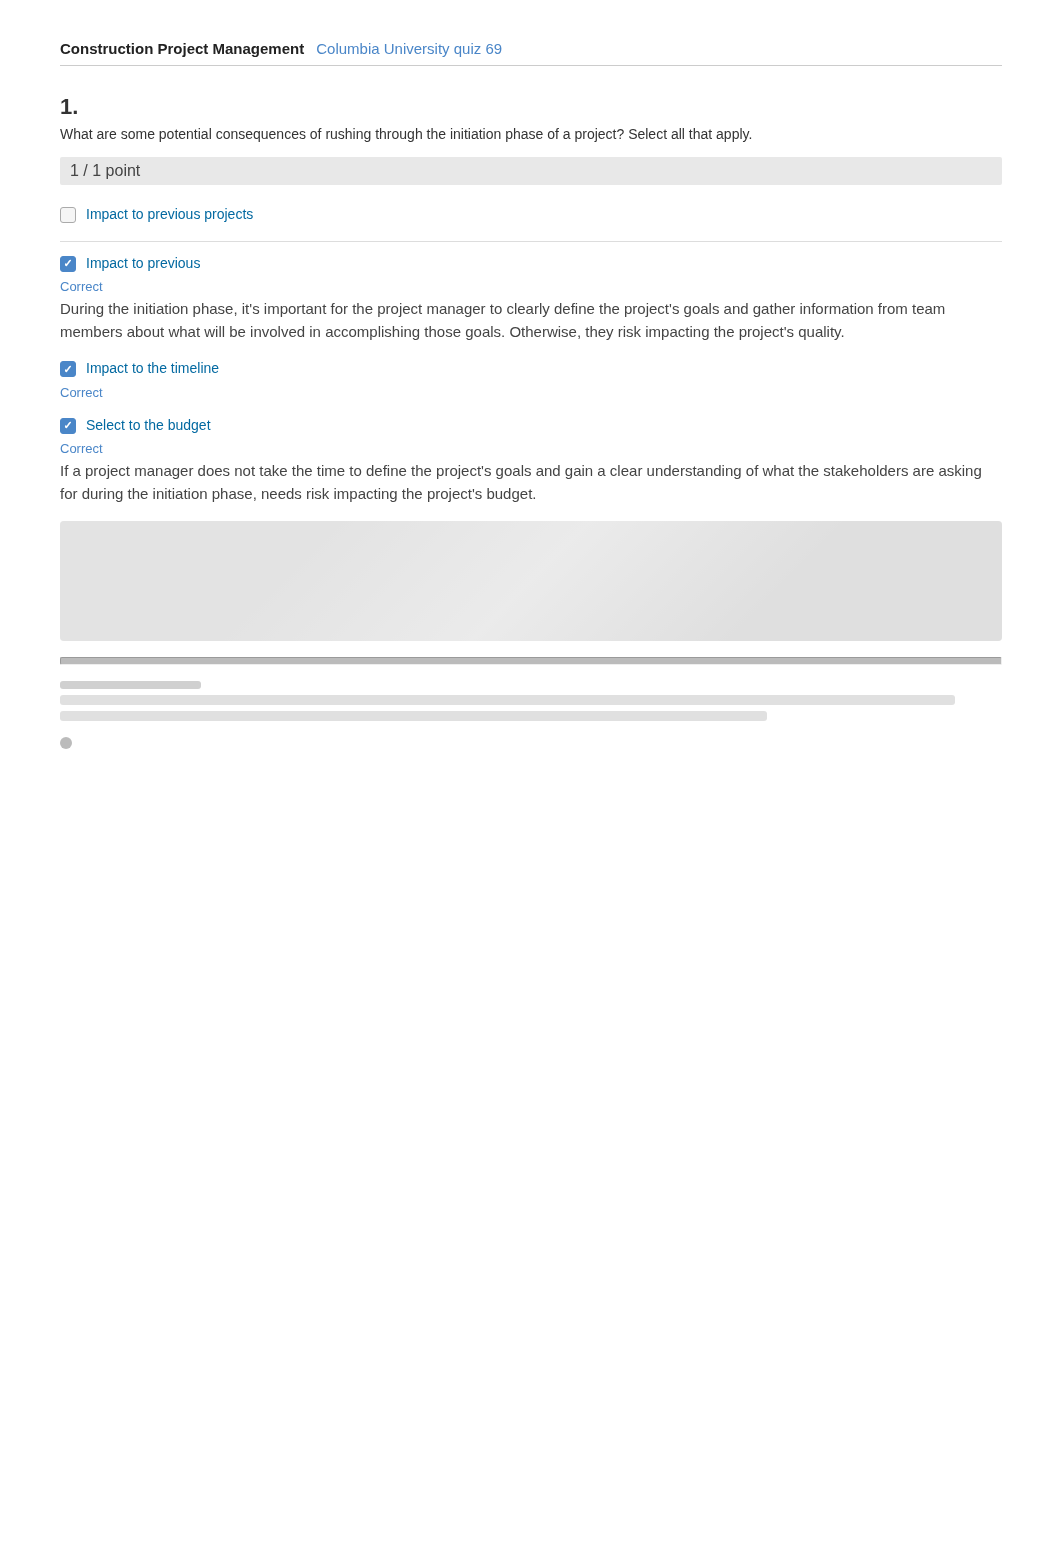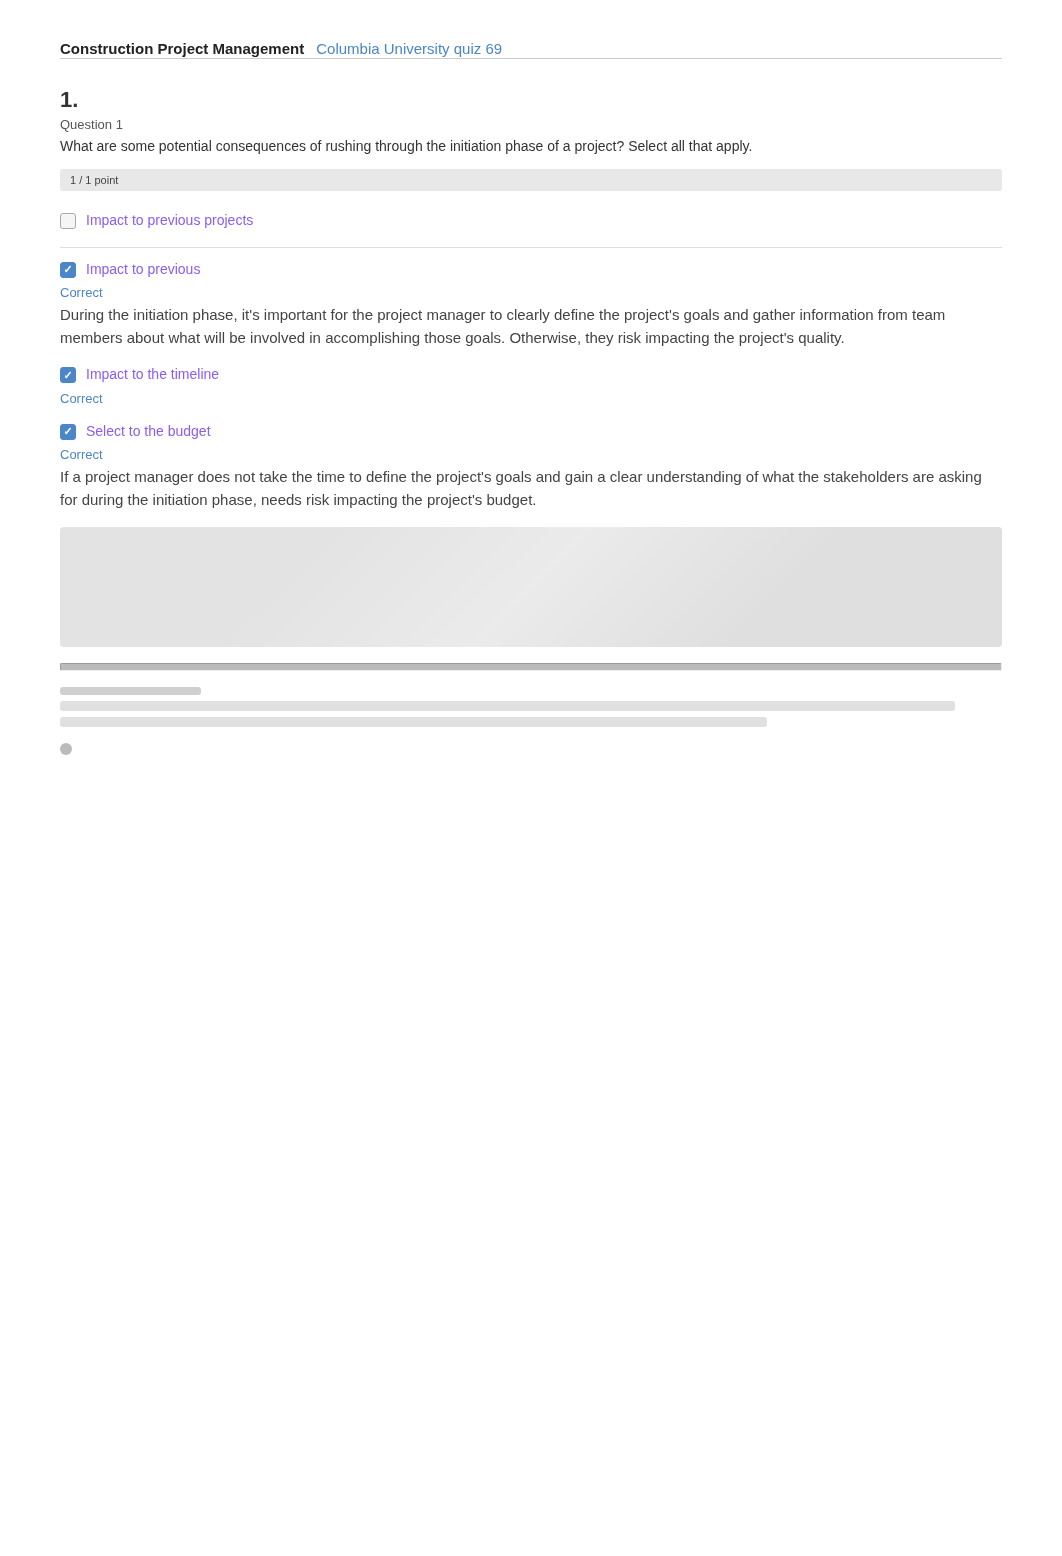--- a/index.html
+++ b/index.html
@@ -16,21 +16,21 @@
       padding: 40px 60px;
       max-width: 1062px;
       min-height: 1556px;
     }
 
     .header {
       display: flex;
       align-items: flex-end;
       gap: 12px;
       margin-bottom: 28px;
-      padding-bottom: 1px;
+      padding-bottom: 8px;
       border-bottom: 1px solid #cccccc;
     }
 
     .header-course {
       font-size: 15px;
       font-weight: bold;
       color: #222222;
     }
 
     .header-quiz {
@@ -53,21 +53,21 @@
     .question-text {
       font-size: 14px;
       color: #333333;
       margin-bottom: 12px;
       line-height: 1.5;
     }
 
     .score-bar {
       background: #e8e8e8;
       padding: 5px 10px;
-      font-size: 11px;
+      font-size: 16px;
       color: #444444;
       margin-bottom: 20px;
       border-radius: 2px;
     }
 
     .option-block {
       margin-bottom: 16px;
     }
 
     .option-row {
@@ -97,21 +97,21 @@
 
     .checkbox-indicator.checked::after {
       content: '✓';
       color: white;
       font-size: 11px;
       font-weight: bold;
     }
 
     .option-text {
       font-size: 14px;
-      color: #8b5cf6;
+      color: #0369a1;
       line-height: 1.4;
     }
 
     .correct-label {
       font-size: 13px;
       font-weight: normal;
       color: #4a86c8;
       margin-bottom: 4px;
     }
 
@@ -189,21 +189,20 @@
 </head>
 <body>
 
 <div class="header">
   <span class="header-course">Construction Project Management</span>
   <span class="header-quiz">Columbia University quiz 69</span>
 </div>
 
 <div class="question-block">
   <div class="question-number">1.</div>
-  <div class="question-label">Question 1</div>
   <div class="question-text">What are some potential consequences of rushing through the initiation phase of a project? Select all that apply.</div>
   <div class="score-bar">1 / 1 point</div>
 </div>
 
 <div class="option-block">
   <div class="option-row">
     <div class="checkbox-indicator"></div>
     <span class="option-text">Impact to previous projects</span>
   </div>
 </div>

